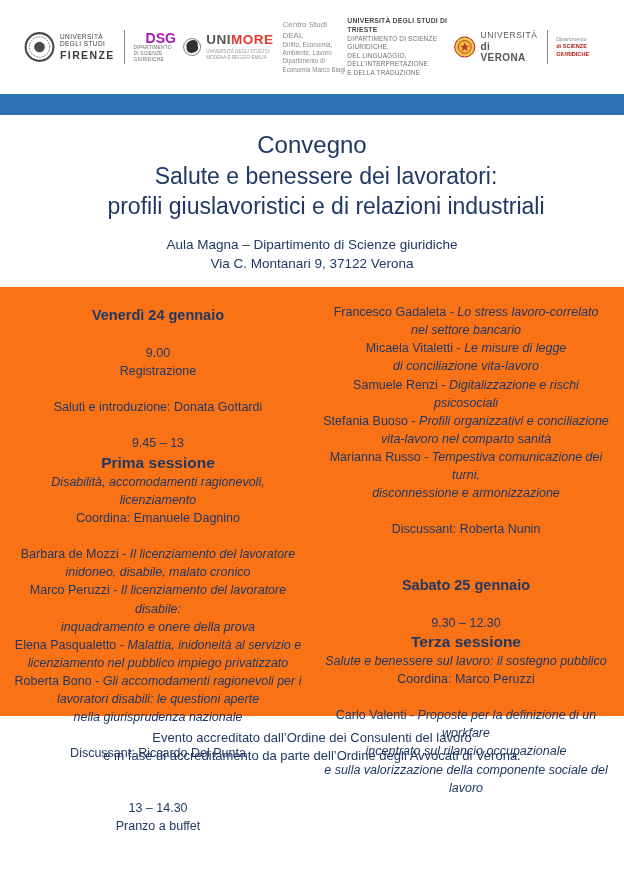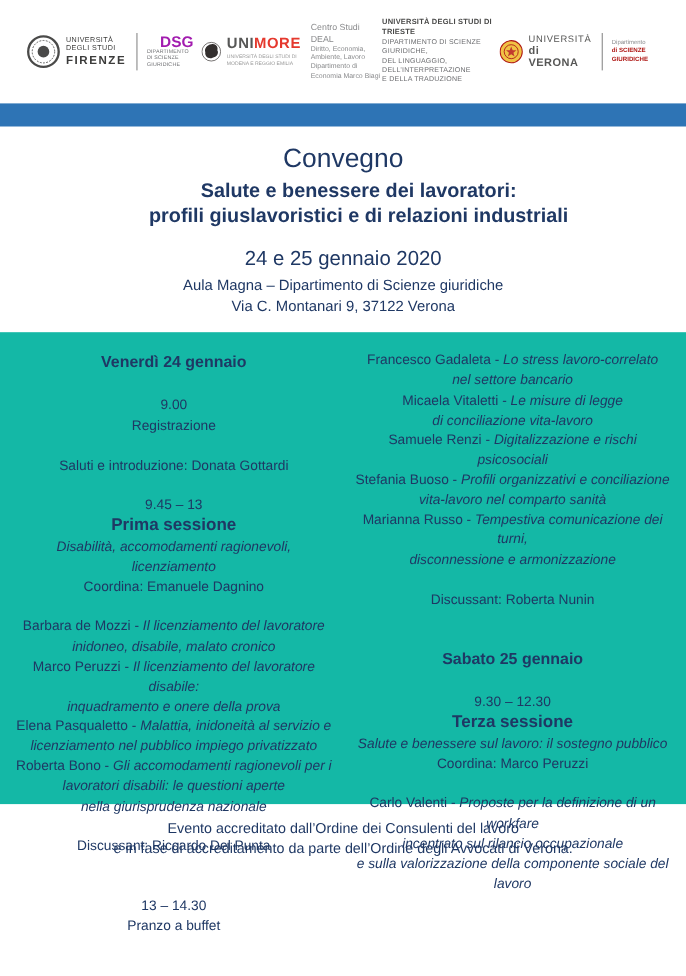--- a/index.html
+++ b/index.html
@@ -35,27 +35,27 @@
   .vr-dept{line-height:1.3;}
   .vr-d1{font-size:5.4px;color:#8a8b8d;}
   .vr-d2{font-size:5.6px;font-weight:bold;color:#b01916;}
 
   
   .band{height:21px;background:#2e74b5;}
 
   
   .title-block{text-align:center;margin-top:15px;line-height:1.25;}
   .kicker{font-size:24px;}
-  .main-title{font-size:18px;font-weight:bold;margin:2px 0 0;line-height:1.3;padding-left:28px;}
+  .main-title{font-size:23px;font-weight:normal;margin:2px 0 0;line-height:1.3;padding-left:28px;}
   .event-block{text-align:center;margin-top:13px;line-height:1.42;}
   .event-date{font-size:18.5px;margin-bottom:2px;}
   .event-line{font-size:13.5px;}
 
   
-  .panel{background:#14b8a6;margin-top:14px;height:429px;box-sizing:border-box;
+  .panel{background:#f97316;margin-top:14px;height:429px;box-sizing:border-box;
          display:flex;padding:16px 4px 8px;}
   .col{width:50%;box-sizing:border-box;padding:0 8px;text-align:center;
        font-size:12.5px;line-height:1.45;}
   .day-title{font-weight:bold;font-size:14.5px;margin:2px 0 18px;}
   .slot{margin-bottom:18px;}
   .sess-head{margin-bottom:18px;}
   .sess-name{font-weight:bold;font-size:15.5px;line-height:1.3;}
   .sess-sub{font-style:italic;white-space:pre-line;}
   .talks{margin-bottom:18px;}
   .talk{margin:0;}
@@ -140,21 +140,20 @@
 
   <section class="title-block">
     <div class="kicker">Convegno</div>
     <h1 class="main-title">
       <span>Salute e benessere dei lavoratori:</span><br>
       <span>profili giuslavoristici e di relazioni industriali</span>
     </h1>
   </section>
 
   <section class="event-block">
-    <div class="event-date">24 e 25 gennaio 2020</div>
     <div class="event-line">Aula Magna – Dipartimento di Scienze giuridiche</div>
     <div class="event-line">Via C. Montanari 9, 37122 Verona</div>
   </section>
 
   <section class="panel">
 
     <div class="col">
       <div class="day-title">Venerdì 24 gennaio</div>
 
       <div class="slot">

